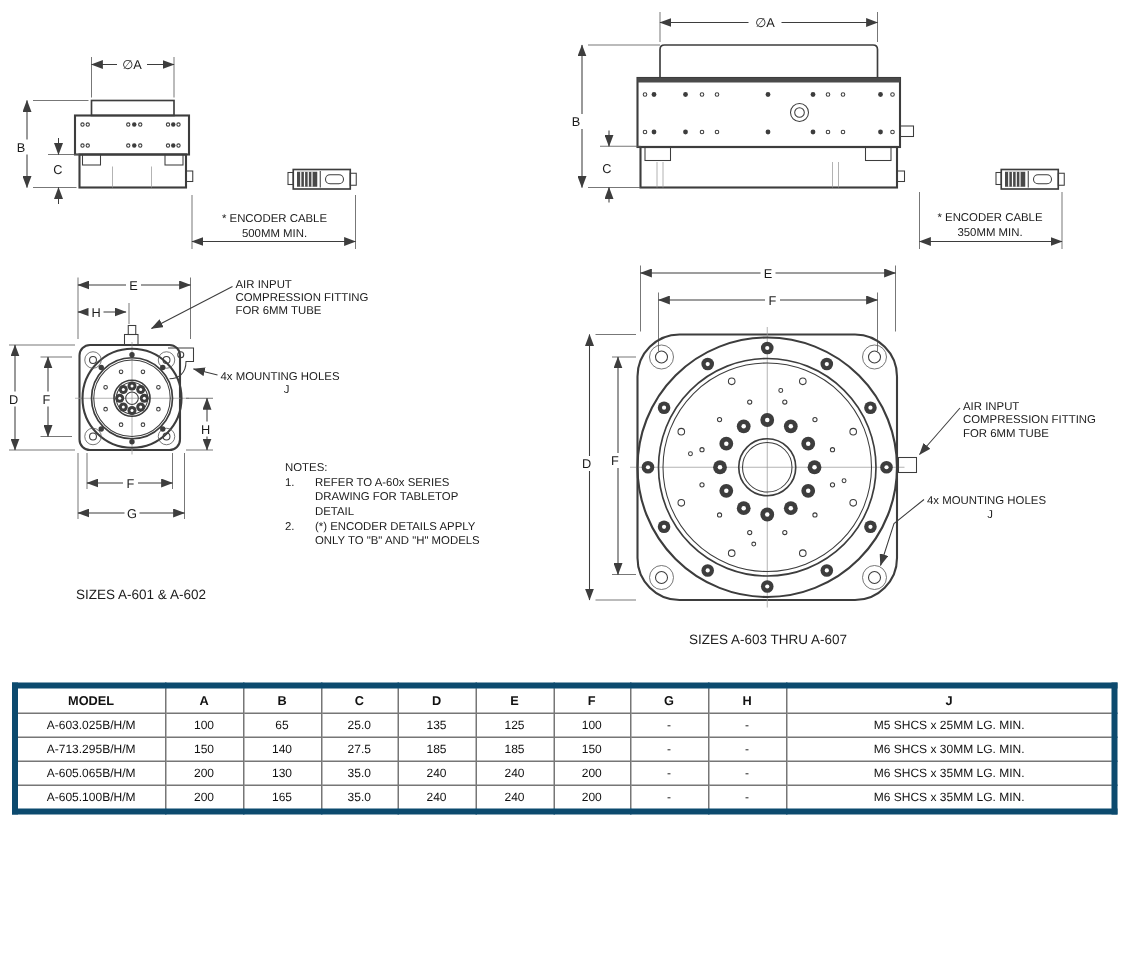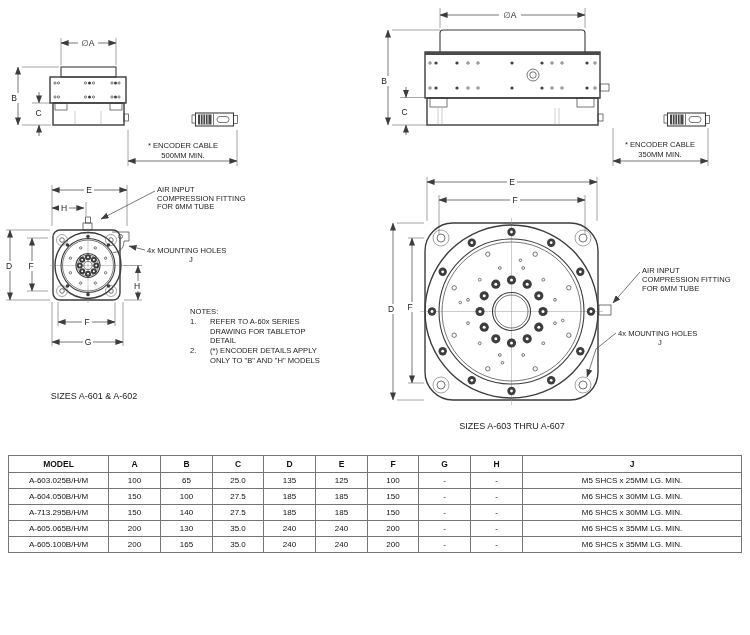--- a/index.html
+++ b/index.html
@@ -14,21 +14,21 @@
   .ext{fill:none;stroke:#5a5a5a;stroke-width:0.55;}
   .cl{fill:none;stroke:#9a9a9a;stroke-width:0.5;}
   .bolt{fill:#3d3d3d;stroke:none;}
   .wdot{fill:#ffffff;stroke:none;}
   .wbg{fill:#ffffff;stroke:none;}
   .lbl{font-size:8.5px;}
   .ann{font-size:7.6px;}
   .cap{font-size:9px;}
   .mid{text-anchor:middle;}
   table.spec{position:absolute;left:8px;top:455px;width:733px;border-collapse:collapse;
-             table-layout:fixed;font-size:8px;color:#111;border:1px solid #0c4a6e;}
+             table-layout:fixed;font-size:8px;color:#111;border:4px solid #0c4a6e;}
   table.spec th,table.spec td{border:1px solid #767676;text-align:center;padding:0;
              overflow:hidden;white-space:nowrap;}
   table.spec th{font-size:8.5px;font-weight:bold;height:16px;}
   table.spec td{height:15px;font-weight:normal;}
 </style>
 </head>
 <body>
 
 <div class="sheet">
 
@@ -466,32 +466,20 @@
           <td>65</td>
           <td>25.0</td>
           <td>135</td>
           <td>125</td>
           <td>100</td>
           <td>-</td>
           <td>-</td>
           <td>M5 SHCS x 25MM LG. MIN.</td>
         </tr>
         <tr>
-          <td>A-604.050B/H/M</td>
-          <td>150</td>
-          <td>100</td>
-          <td>27.5</td>
-          <td>185</td>
-          <td>185</td>
-          <td>150</td>
-          <td>-</td>
-          <td>-</td>
-          <td>M6 SHCS x 30MM LG. MIN.</td>
-        </tr>
-        <tr>
           <td>A-713.295B/H/M</td>
           <td>150</td>
           <td>140</td>
           <td>27.5</td>
           <td>185</td>
           <td>185</td>
           <td>150</td>
           <td>-</td>
           <td>-</td>
           <td>M6 SHCS x 30MM LG. MIN.</td>

